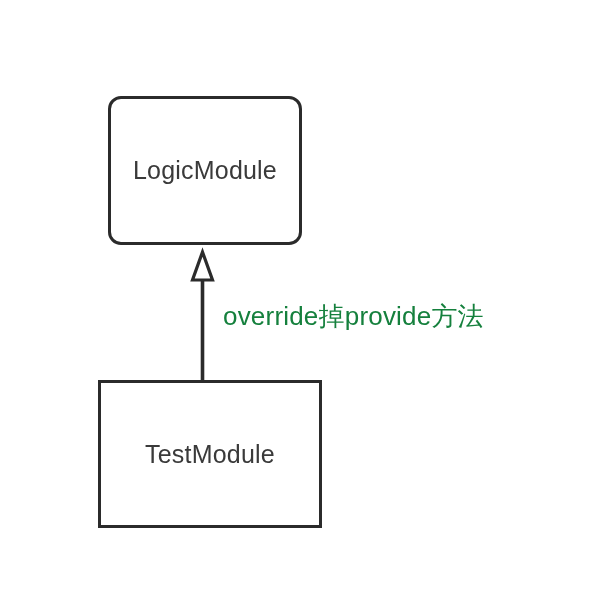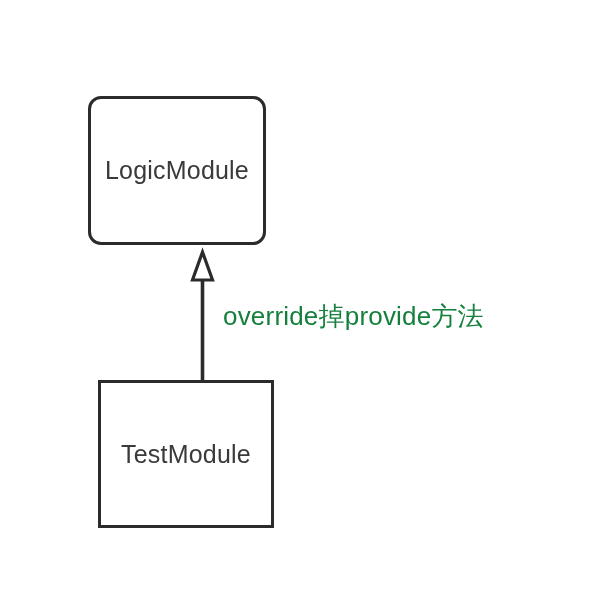--- a/index.html
+++ b/index.html
@@ -31,33 +31,33 @@
   .node-label {
     color: #3a3a3a;
     font-size: 25px;
     line-height: 1.32;
     letter-spacing: 0.2px;
     font-weight: 400;
     white-space: pre-wrap;
     word-break: break-all;
   }
   #node-logicmodule {
-    left: 88px;
+    left: 108px;
     top: 96px;
-    width: 178px;
+    width: 194px;
     height: 149px;
     border-radius: 13px;
   }
   #node-logicmodule .node-label {
     width: 165px;
   }
   #node-testmodule {
     left: 98px;
     top: 380px;
-    width: 176px;
+    width: 224px;
     height: 148px;
     border-radius: 0;
   }
   #node-testmodule .node-label {
     width: 200px;
   }
   
   #generalization-connector {
     position: absolute;
     left: 0;

